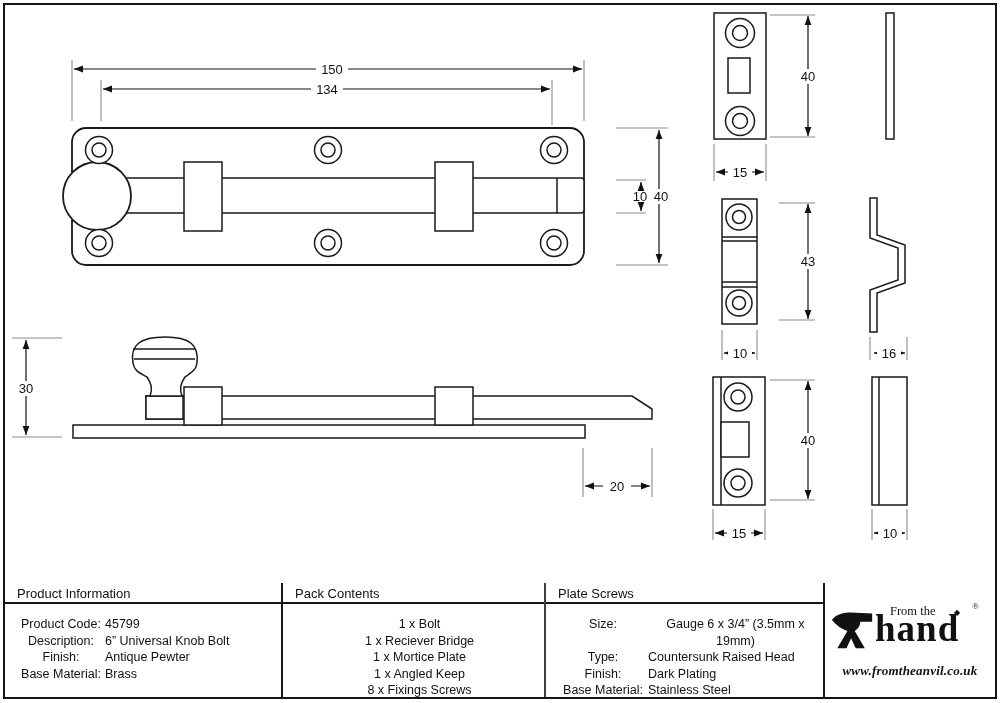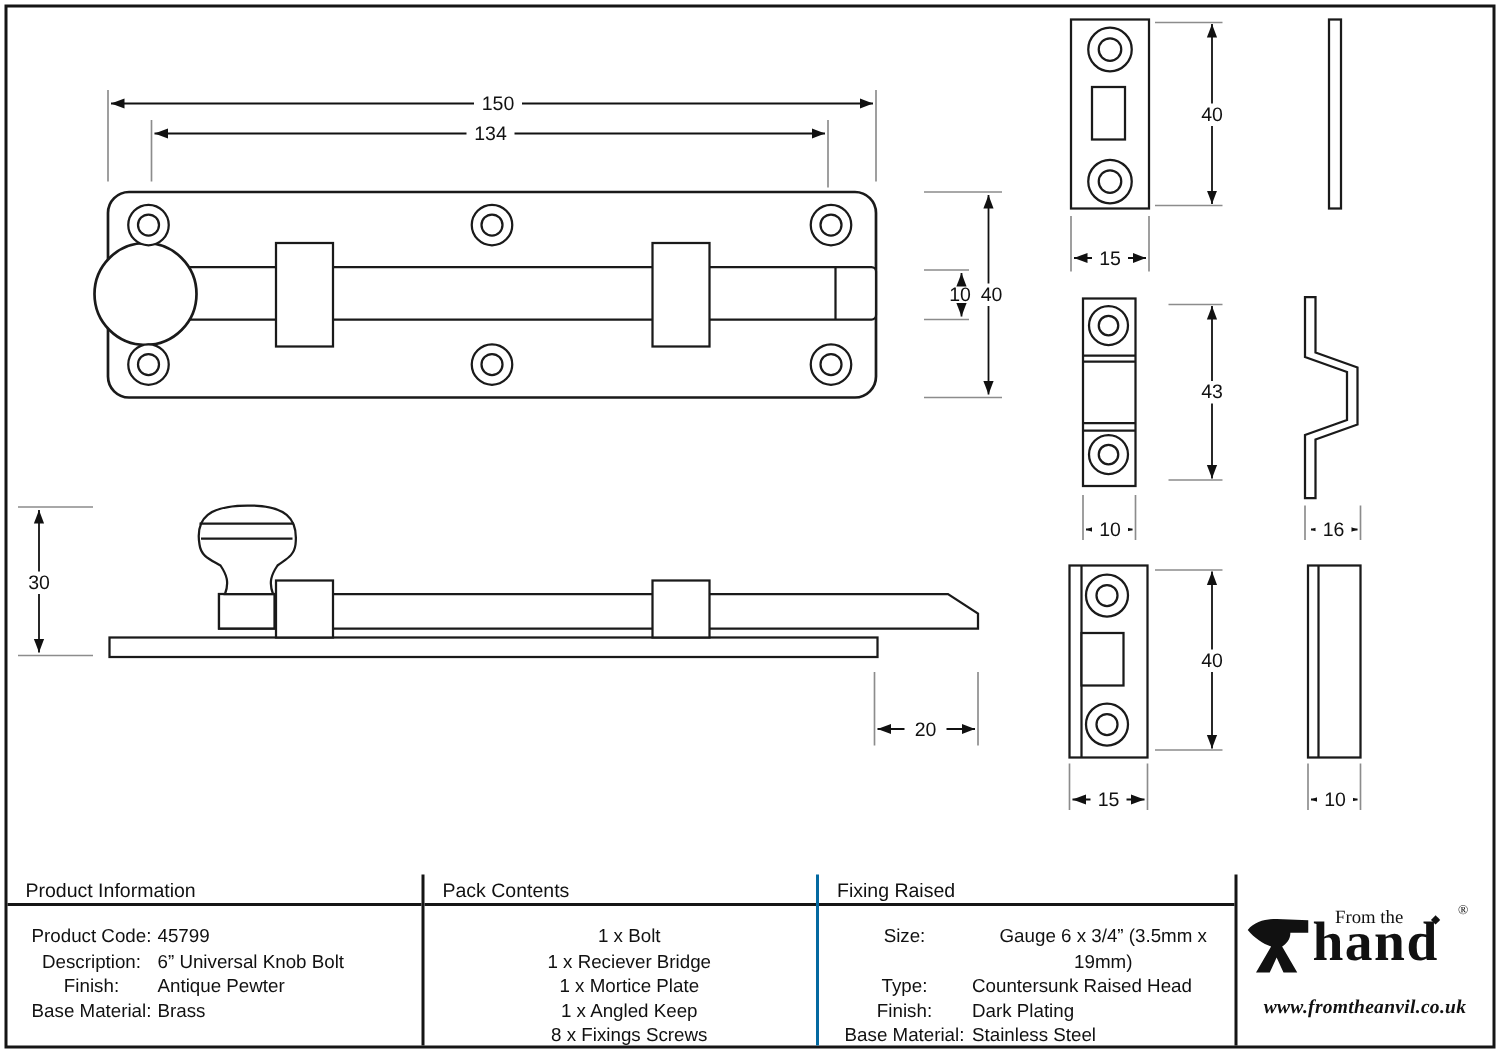--- a/index.html
+++ b/index.html
@@ -15,21 +15,21 @@
   svg.drawing .dim{stroke:#111;stroke-width:1.2;fill:none;}
   svg.drawing .dimseg{stroke:#111;stroke-width:1.2;fill:none;}
   svg.drawing text{font-family:"Liberation Sans",sans-serif;font-size:13px;fill:#111;text-anchor:middle;}
   svg.drawing .mask{fill:#fff;stroke:none;}
   .note-row{position:absolute;left:5px;top:553px;width:990px;height:30px;box-sizing:border-box;
             border-top:2px solid #151515;border-bottom:2px solid #151515;
             display:flex;align-items:center;padding-left:12px;font-size:12.5px;}
   .info-table{position:absolute;left:5px;top:583px;width:990px;height:114px;display:flex;box-sizing:border-box;}
   .col{box-sizing:border-box;height:100%;}
   .col.c1{width:278px;border-right:2px solid #151515;}
-  .col.c2{width:263px;border-right:2px solid #0369a1;}
+  .col.c2{width:263px;border-right:2px solid #404040;}
   .col.c3{width:279px;border-right:2px solid #151515;}
   .col.c4{flex:1;display:flex;align-items:center;justify-content:center;flex-direction:column;}
   .th{height:21px;box-sizing:border-box;border-bottom:2px solid #151515;
       font-size:13px;padding:3px 0 0 12px;}
   .tbody{padding:12px 0 0 12px;font-size:12.5px;line-height:16.6px;text-align:center;}
   .kv{display:flex;}
   .kv .k{width:88px;flex:0 0 auto;}
   .c3 .kv .k{width:90px;}
   .brand{position:relative;width:160px;height:56px;}
   .anvil-svg{position:absolute;left:0;top:9px;}
@@ -214,21 +214,21 @@
       <div class="tbody">
         <div>1 x Bolt</div>
         <div>1 x Reciever Bridge</div>
         <div>1 x Mortice Plate</div>
         <div>1 x Angled Keep</div>
         <div>8 x Fixings Screws</div>
       </div>
     </div>
 
     <div class="col c3">
-      <div class="th">Fixing Raised</div>
+      <div class="th">Plate Screws</div>
       <div class="tbody">
         <div class="kv">
           <span class="k">Size:</span>
           <span class="v">Gauge 6 x 3/4” (3.5mm x 19mm)</span>
         </div>
         <div class="kv">
           <span class="k">Type:</span>
           <span class="v">Countersunk Raised Head</span>
         </div>
         <div class="kv">

